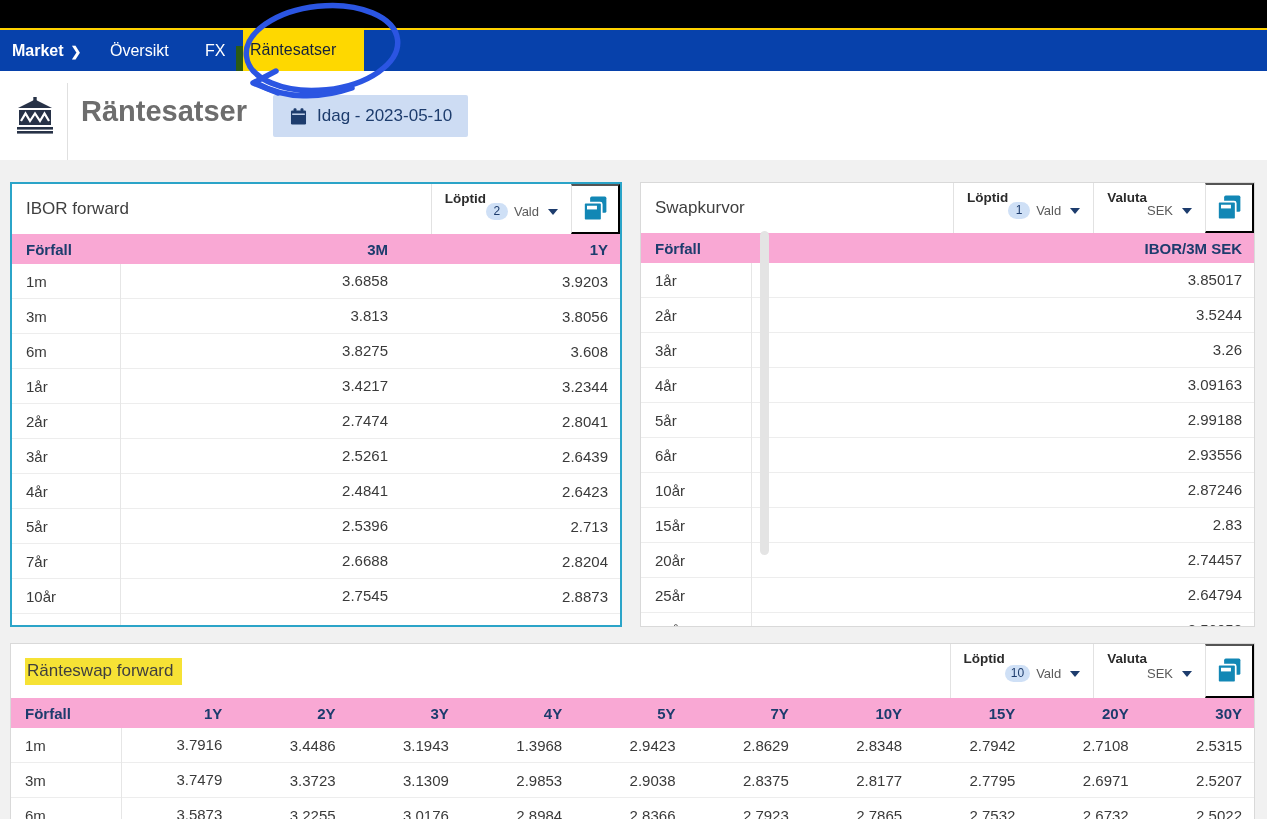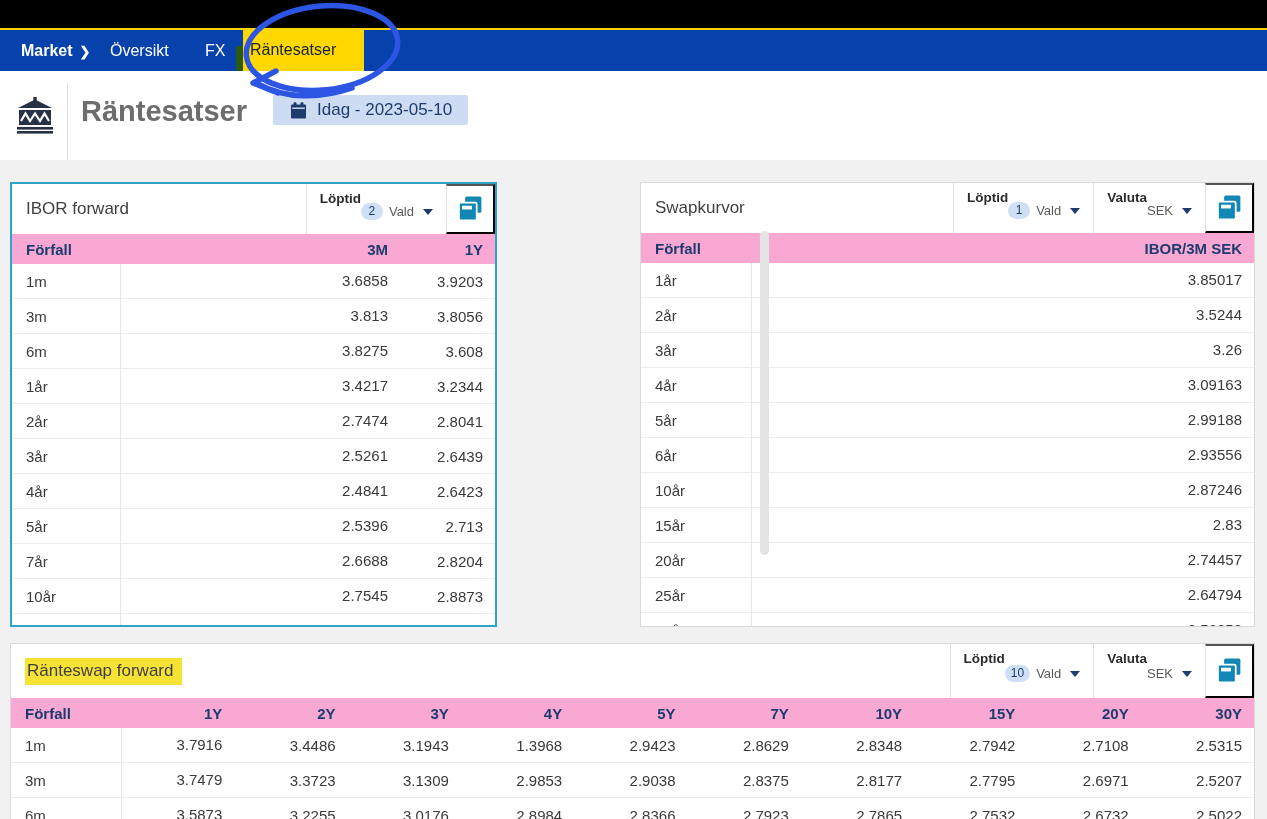--- a/index.html
+++ b/index.html
@@ -5,41 +5,41 @@
   * { margin:0; padding:0; box-sizing:border-box; }
   html,body { width:1267px; height:819px; overflow:hidden;
     font-family:"Liberation Sans", sans-serif; background:#fff; }
   .stage { position:relative; width:1267px; height:819px; }
 
   
   .topbar-black { position:absolute; left:0; top:0; width:1267px; height:28px; background:#000; }
   .yellow-line  { position:absolute; left:0; top:28px; width:1267px; height:2px; background:#ffd200; }
   .navbar { position:absolute; left:0; top:30px; width:1267px; height:41px; background:#0741ab; }
   .nav-brand { position:absolute; left:12px; top:0; height:41px; line-height:41px;
-    color:#fff; font-weight:bold; font-size:16px;margin-left:9px; }
+    color:#fff; font-weight:bold; font-size:16px; }
   .nav-chevron { color:#fff; font-weight:bold; font-size:13px; margin-left:7px; }
   .nav-item { position:absolute; top:0; height:28px; line-height:41px; color:#fff; font-size:16px; cursor:pointer; }
   .nav-oversikt { left:110px; } .nav-fx { left:205px; }
   .nav-tab-active { position:absolute; left:243px; top:-2px; height:44px; width:121px;
     background:#fed800; color:#14213c; font-size:16px; line-height:44px; padding-left:7px; cursor:pointer; }
   .nav-green-sliver { position:absolute; left:236px; top:16px; width:7px; height:26px; background:#2b5a15; }
 
   
   .page-header { position:absolute; left:0; top:71px; width:1267px; height:89px; background:#fff; }
   .ph-icon { position:absolute; left:15px; top:25px; width:40px; height:40px; }
   .ph-divider { position:absolute; left:67px; top:12px; width:1px; height:77px; background:#e0e0e0; }
   .ph-title { position:absolute; left:81px; top:24px; font-size:29px; color:#6d6d6d; }
-  .date-chip { position:absolute; left:273px; top:24px; height:30px; background:#cddcf3;
+  .date-chip { position:absolute; left:273px; top:24px; height:42px; background:#cddcf3;
     border:none; border-radius:2px; display:flex; align-items:center; gap:9px; padding:0 16px;
     color:#1d3c6d; font-size:17px; font-family:"Liberation Sans", sans-serif; cursor:pointer; }
 
   
   .content { position:absolute; left:0; top:160px; width:1267px; height:659px; background:#f1f1f1; overflow:hidden; }
   .panel { position:absolute; background:#fff; border:1px solid #d9d9d9; overflow:hidden; }
-  .panel-ibor   { left:10px; top:22px;  width:487px;  height:445px; border:2px solid #2ba4c8; }
+  .panel-ibor   { left:10px; top:22px;  width:612px;  height:445px; border:2px solid #2ba4c8; }
   .panel-swap   { left:640px; top:22px; width:615px;  height:445px; }
   .panel-fwd    { left:10px; top:483px; width:1245px; height:200px; }
 
   .phead { height:50px; display:flex; align-items:stretch; }
   .phead-title { flex:1; display:flex; align-items:center; padding-left:14px;
     font-size:17px; color:#3f3f3f; }
   .hl-yellow { background:#f6e235; padding:3px 9px 4px 2px; }
   .ctrl { border-left:1px solid #e2e2e2; padding:7px 13px 5px 13px;
     display:flex; flex-direction:row; justify-content:center; cursor:pointer; }
   .ctrl .lbl { font-weight:bold; font-size:13.5px; color:#2b2b2b; }

